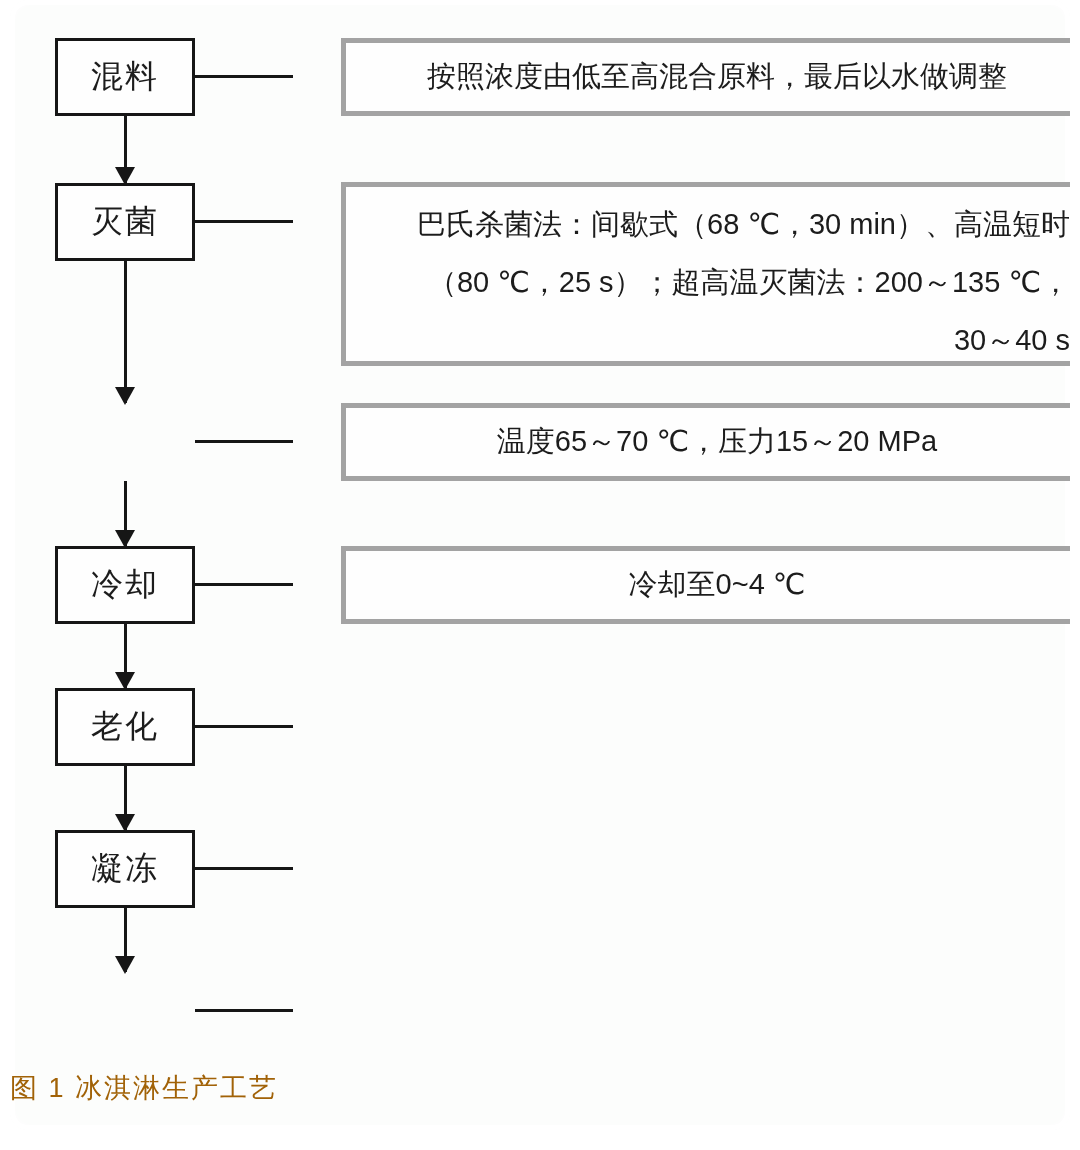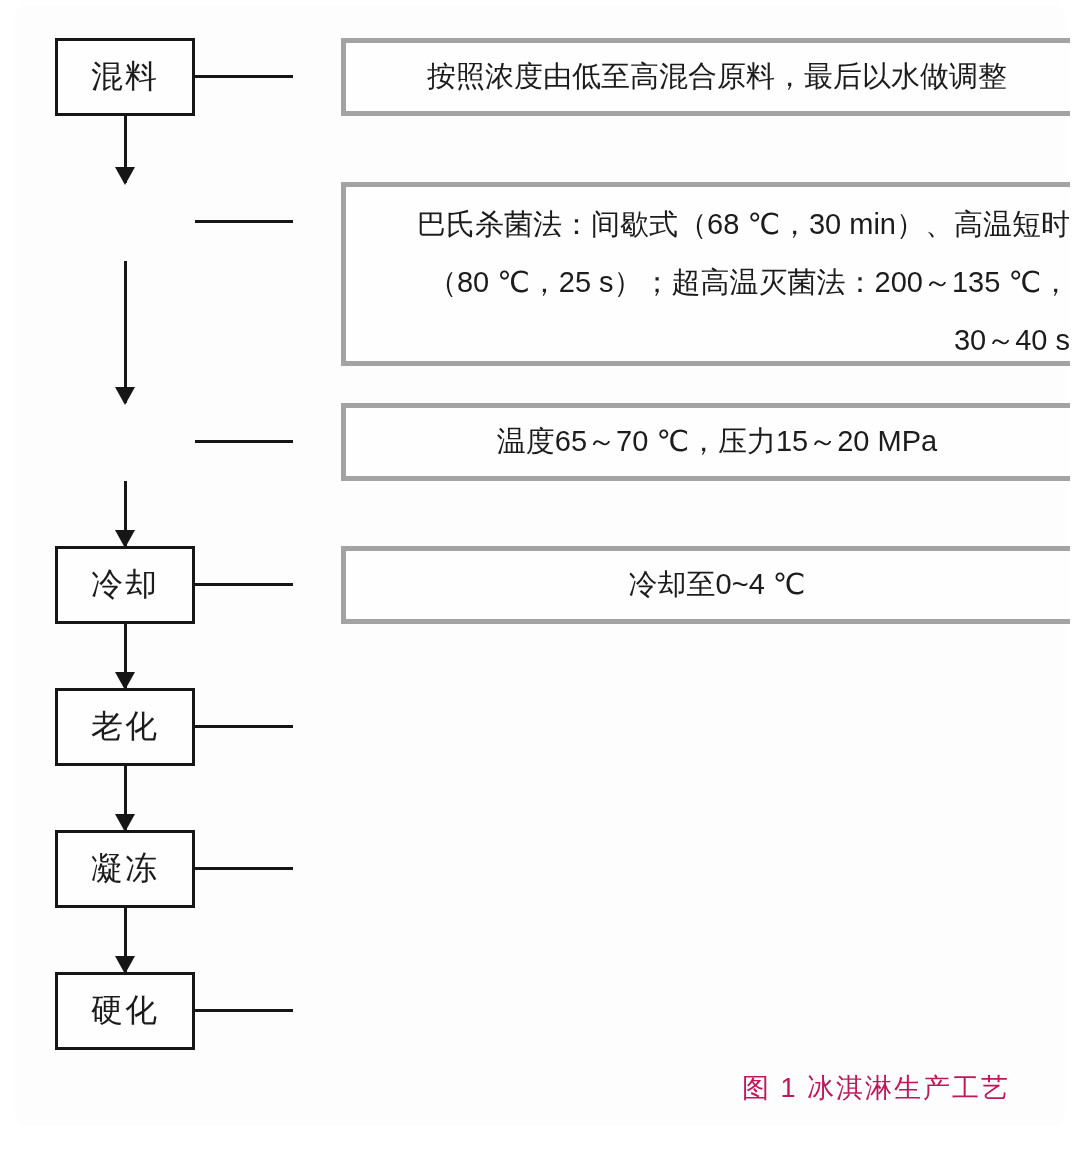--- a/index.html
+++ b/index.html
@@ -68,43 +68,46 @@
     left:-8.5px;bottom:-2px;
     width:0;height:0;
     border-left:10px solid transparent;
     border-right:10px solid transparent;
     border-top:18px solid #161616;
   }
 
   .caption{
     position:absolute;
     left:0;top:1070px;width:1000px;
-    text-align:right;
+    text-align:left;
     font-size:27px;
     letter-spacing:2px;
-    color:#be185d;
+    color:#a16207;
   }
 </style>
 </head>
 <body>
 
 <div class="frame">
   <div class="board">
 
     <div class="stepbox" style="top:38px">
       <span>混料</span>
     </div>
     <div class="hline" style="top:75px"></div>
     <div class="descbox single" style="top:38px">
       <span>按照浓度由低至高混合原料，最后以水做调整</span>
     </div>
     <div class="varrow" style="top:116px;height:67px">
       <div class="ahead"></div>
     </div>
 
+    <div class="stepbox" style="top:183px">
+      <span>灭菌</span>
+    </div>
     <div class="hline" style="top:220px"></div>
     <div class="descbox multi" style="top:182px">
       <div class="dline">巴氏杀菌法：间歇式（68 ℃，30 min）、高温短时</div>
       <div class="dline">（80 ℃，25 s）；超高温灭菌法：200～135 ℃，</div>
       <div class="dline">30～40 s</div>
     </div>
     <div class="varrow" style="top:261px;height:142px">
       <div class="ahead"></div>
     </div>
 
@@ -136,21 +139,18 @@
     </div>
 
     <div class="stepbox" style="top:830px">
       <span>凝冻</span>
     </div>
     <div class="hline" style="top:867px"></div>
     <div class="varrow" style="top:908px;height:64px">
       <div class="ahead"></div>
     </div>
 
-    <div class="stepbox" style="top:972px">
-      <span>硬化</span>
-    </div>
     <div class="hline" style="top:1009px"></div>
 
     <div class="caption">图 1 冰淇淋生产工艺</div>
 
   </div>
 </div>
 
 </body></html>

